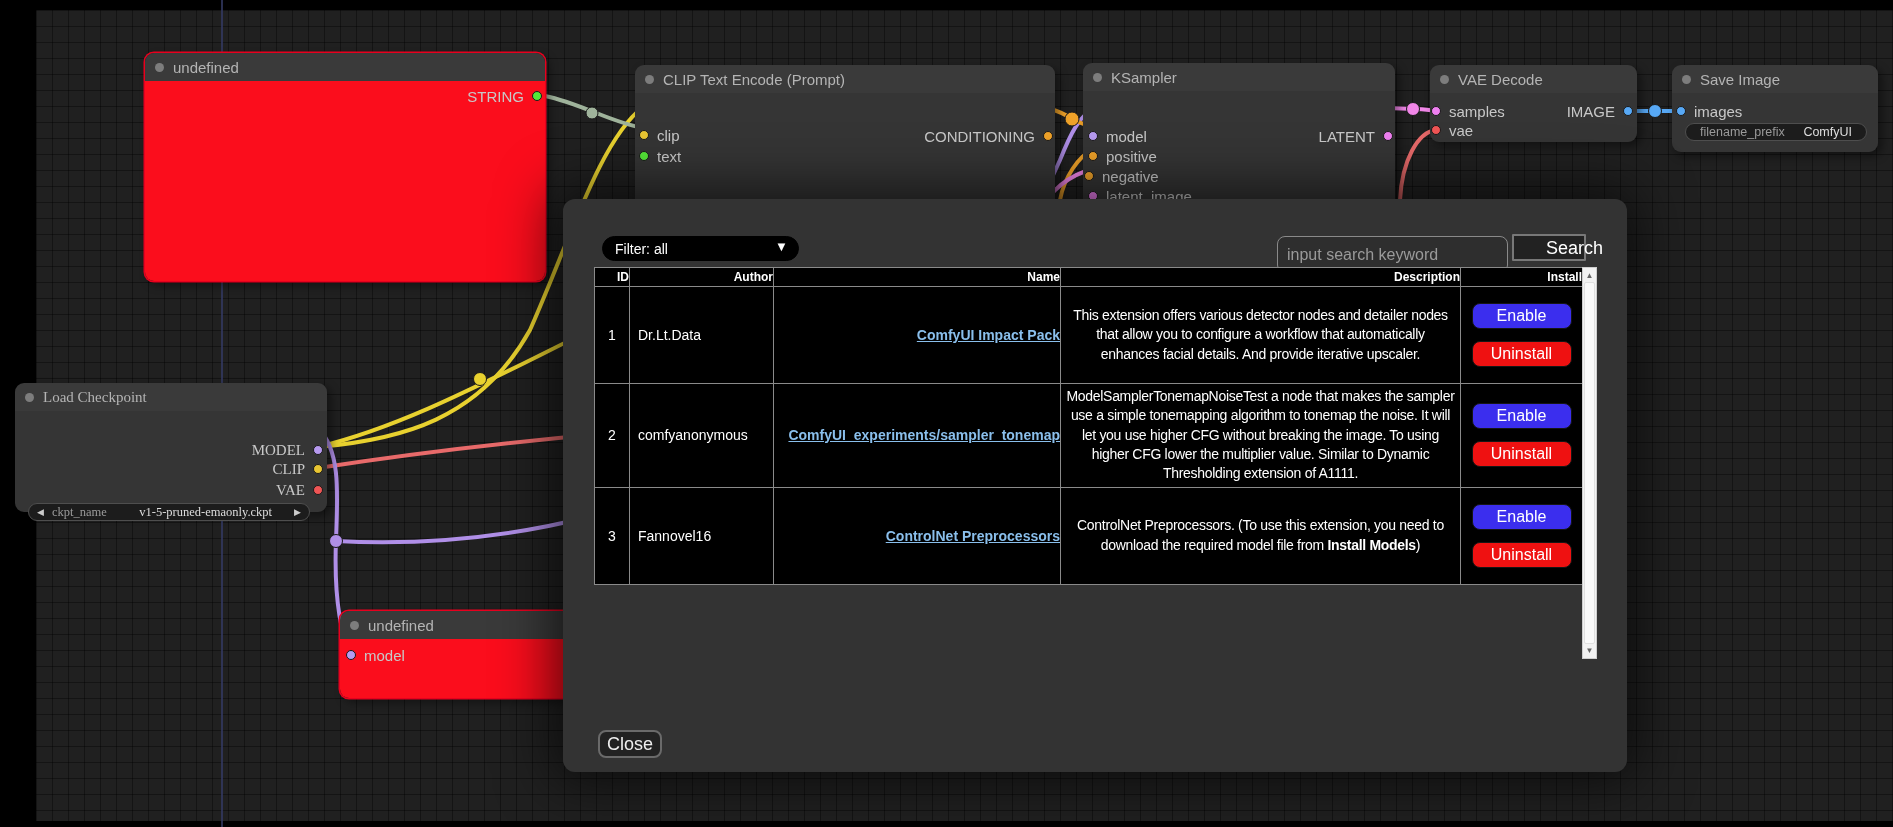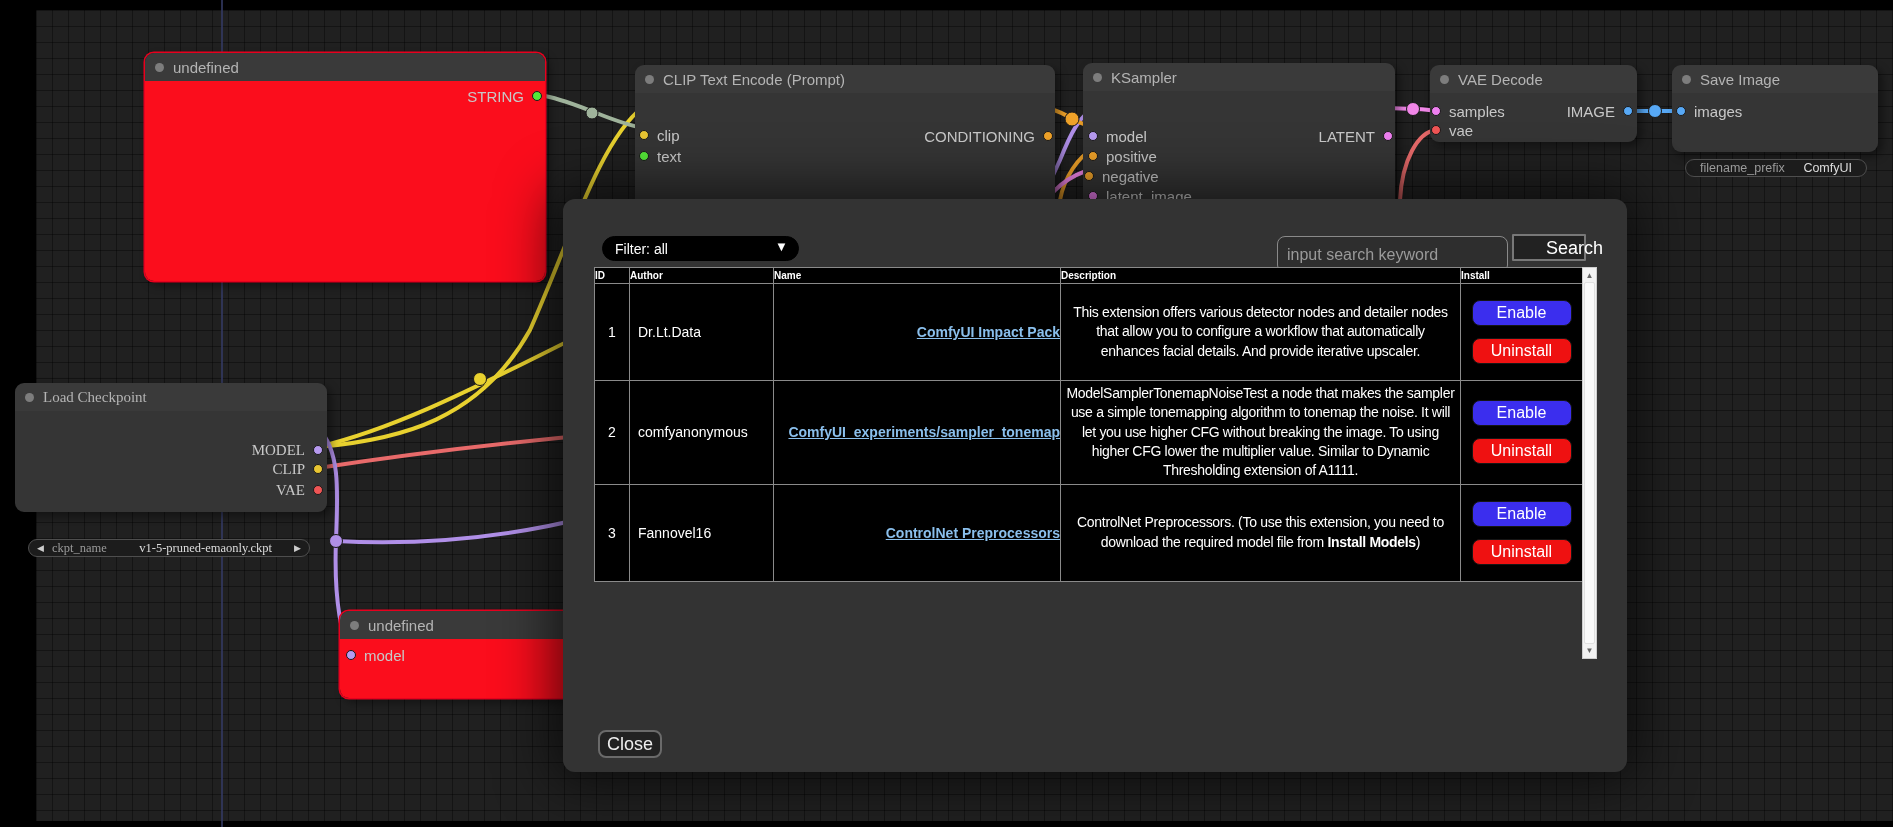--- a/index.html
+++ b/index.html
@@ -42,21 +42,21 @@
   .slot.out { flex-direction:row-reverse; }
   .sdot { width:10px; height:10px; border-radius:50%; border:1px solid #1a1a1a; flex:none; }
   .d-green{background:#55e838;} .d-yellow{background:#e8c532;}
   .d-purple{background:#b79af0;} .d-orange{background:#efa229;}
   .d-pink{background:#ee7ff0;} .d-red{background:#f05555;}
   .d-blue{background:#57a8f5;}
 
   .widget { position:absolute; height:18px; background:#1c1c1c;
     border:1px solid #4e4e4e; border-radius:10px; display:flex;
     align-items:center; justify-content:space-between; padding:0 8px;
-    font-size:12.5px; color:#9a9a9a;margin-top:36px; }
+    font-size:12.5px; color:#9a9a9a; }
   .widget .wval { color:#dddddd; }
   .warr { color:#cccccc; font-size:9px; }
   .wgroup { display:flex; align-items:center; gap:8px; }
 
   
   #modal { position:absolute; left:563px; top:199px; width:1064px; height:573px;
     background:#333333; border-radius:12px; z-index:10;
     box-shadow:0 0 55px 10px rgba(0,0,0,.65); }
   #filter-select { position:absolute; left:39px; top:37px; width:197px; height:25px;
     background:#000; color:#fff; border:1px solid #000; border-radius:13px;
@@ -70,21 +70,21 @@
     font-family:"Liberation Sans", sans-serif; }
   #search-input::placeholder { color:#9a9a9a; }
   #search-btn { position:absolute; left:949px; top:35px; width:74px; height:27px;
     background:#222; border:2px solid #787878; border-radius:1px; color:#fff;
     font-size:18px; line-height:1; font-family:"Liberation Sans", sans-serif;padding-left:32px; }
 
   #grid-wrap { position:absolute; left:31px; top:68px; width:1003px; height:392px; }
   #ext-table { border-collapse:collapse; width:988px; table-layout:fixed;
     background:#000; color:#fff; }
   #ext-table th, #ext-table td { border:1px solid #8a8a8a; }
-  #ext-table th { font-size:10px; font-weight:bold; text-align:left;
+  #ext-table th { font-size:12px; font-weight:bold; text-align:right;
     padding:2px 0; background:#000; }
   #ext-table td { font-size:14px; vertical-align:middle; }
   .col-id{width:35px;} .col-author{width:144px;} .col-name{width:287px;}
   .col-desc{width:400px;} .col-install{width:122px;}
   td.c-id { text-align:center; }
   td.c-author { padding-left:8px; }
   td.c-name { text-align:right; font-weight:bold; white-space:nowrap;
     overflow:hidden; font-size:13px; }
   td.c-name a { color:#8abfec; text-decoration:underline; }
   td.c-desc { padding:3px 5px; line-height:1.38; letter-spacing:-0.3px;

